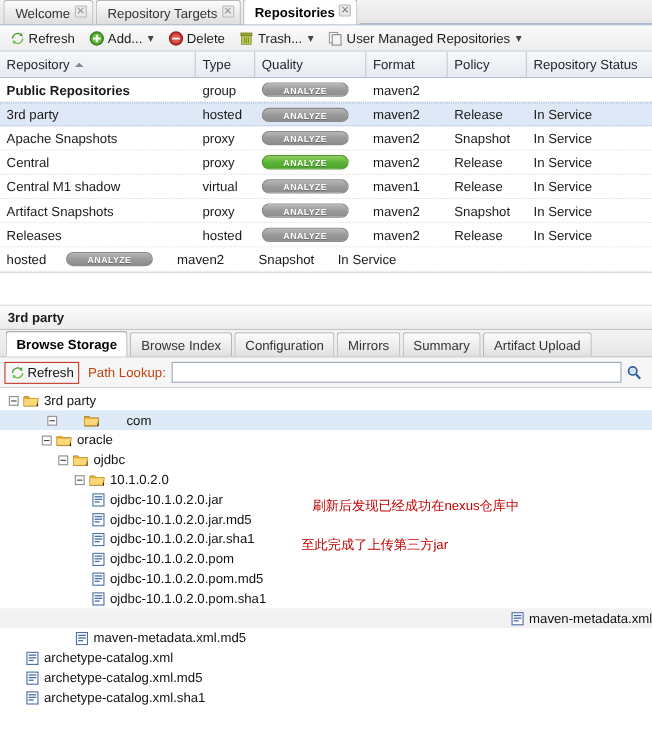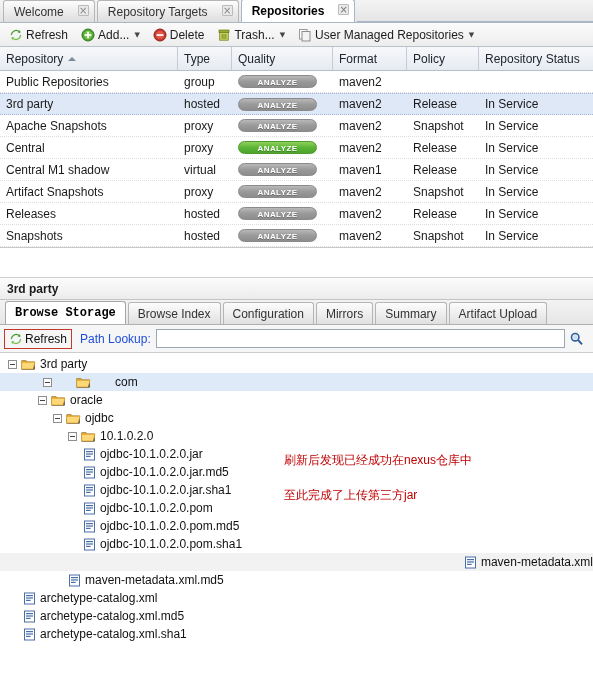--- a/index.html
+++ b/index.html
@@ -21,21 +21,21 @@
     border-bottom: 1px solid #a9b6c5;
     display: flex;
     align-items: flex-end;
     padding-left: 3px;
     position: relative;
   }
   .tab {
     height: 22px;
     display: flex;
     align-items: center;
-    padding: 0 16px 0 10px;
+    padding: 0 6px 0 10px;
     margin-right: 2px;
     background: linear-gradient(to bottom, #fdfdfd 0%, #eaeaea 60%, #dedede 100%);
     border: 1px solid #b6b6b6;
     border-bottom: none;
     border-radius: 3px 3px 0 0;
     color: #333;
     white-space: nowrap;
     position: relative;
   }
   .tab.active {
@@ -135,21 +135,21 @@
     border-bottom: 1px dotted #a3b6d4;
   }
   .grid-row .cell {
     display: flex;
     align-items: center;
     padding-left: 6px;
     overflow: hidden;
     white-space: nowrap;
     color: #1a1a1a;
   }
-  .grid-row.bold .cell.c0 { font-weight: normal; }
+  .grid-row.bold .cell.c0 { font-weight: bold; }
 
   
   .c0 { width: 178px; }
   .c1 { width: 54px; }
   .c2 { width: 101px; }
   .c3 { width: 74px; }
   .c4 { width: 72px; }
   .c5 { width: 114px; }
 
   .badge {
@@ -211,40 +211,39 @@
     color: #333;
     white-space: nowrap;
   }
   .subtab.active {
     background: #ffffff;
     font-weight: bold;
     color: #000;
     height: 23px;
     border-color: #a6a6a6;
     z-index: 2;
-    font-family: Liberation Mono, monospace;
   }
 
   .lookup-bar {
     height: 28px;
     display: flex;
     align-items: center;
     background: #f6f6f6;
     border-bottom: 1px solid #cdcdcd;
     padding-left: 4px;
   }
   .refresh-box {
     display: flex;
     align-items: center;
     height: 20px;
     padding: 0 4px;
     border: 1px solid #c2392b;
   }
   .refresh-box .lbl { margin-left: 2px; }
-  .lookup-label { margin: 0 5px 0 8px; color: #1d4ed8; }
+  .lookup-label { margin: 0 5px 0 8px; color: #c2410c; }
   .lookup-wrap { position: relative; flex: 1; margin-right: 6px; display: flex; align-items: center; }
   .lookup-input {
     flex: 1;
     height: 19px;
     border: 1px solid #9ba7b4;
     background: #ffffff;
     font-family: "Liberation Sans", sans-serif;
     font-size: 12px;
     padding: 0 3px;
     color: #111;
@@ -520,23 +519,20 @@
           <span>maven2</span>
         </div>
         <div class="cell c4">
           <span>Release</span>
         </div>
         <div class="cell c5">
           <span>In Service</span>
         </div>
       </div>
       <div class="grid-row">
-        <div class="cell c0">
-          <span>Snapshots</span>
-        </div>
         <div class="cell c1">
           <span>hosted</span>
         </div>
         <div class="cell c2">
           <span class="badge">ANALYZE</span>
         </div>
         <div class="cell c3">
           <span>maven2</span>
         </div>
         <div class="cell c4">
@@ -743,13 +739,13 @@
             <rect x="3" y="3" width="7" height="1.2" fill="#4a6ea8"></rect>
             <rect x="3" y="5.4" width="7" height="1.2" fill="#4a6ea8"></rect>
             <rect x="3" y="7.8" width="4.6" height="1.2" fill="#4a6ea8"></rect>
           </svg></span>
         <span class="tlabel">archetype-catalog.xml.sha1</span>
       </div>
     </div>
 </div>
 
 <div class="redtext" style="left: 284px; top: 452px; color: rgb(192, 0, 0);">刷新后发现已经成功在nexus仓库中</div>
-<div class="redtext" style="left: 284px; top: 487px; color: rgb(192, 0, 0);">至此完成了上传第三方jar</div>
+<div class="redtext" style="left: 274px; top: 487px; color: rgb(192, 0, 0);">至此完成了上传第三方jar</div>
 
 </body></html>

